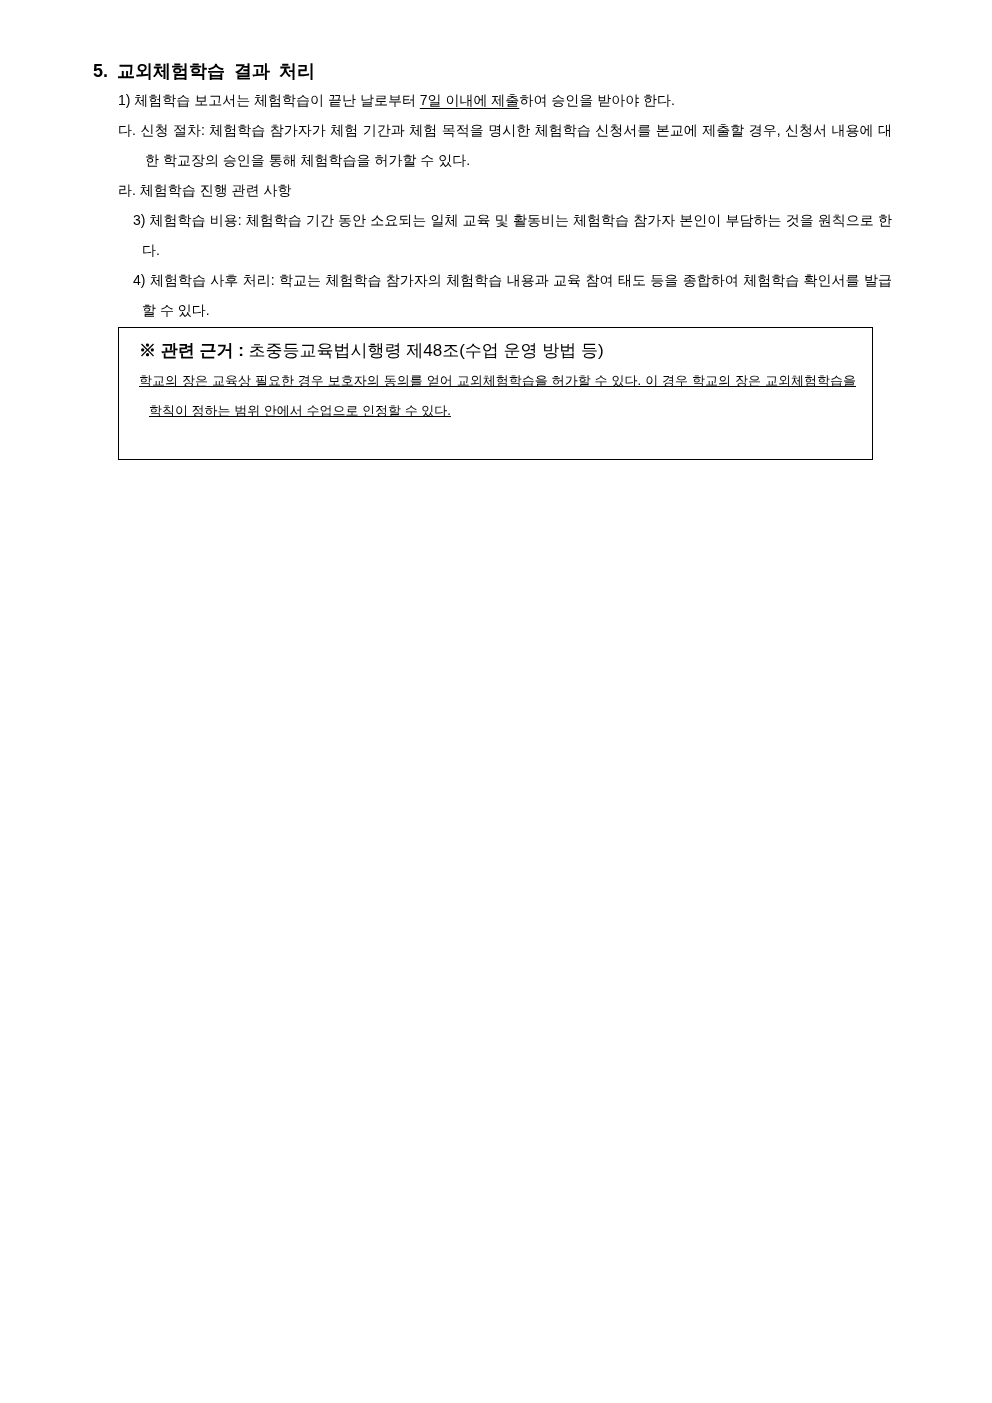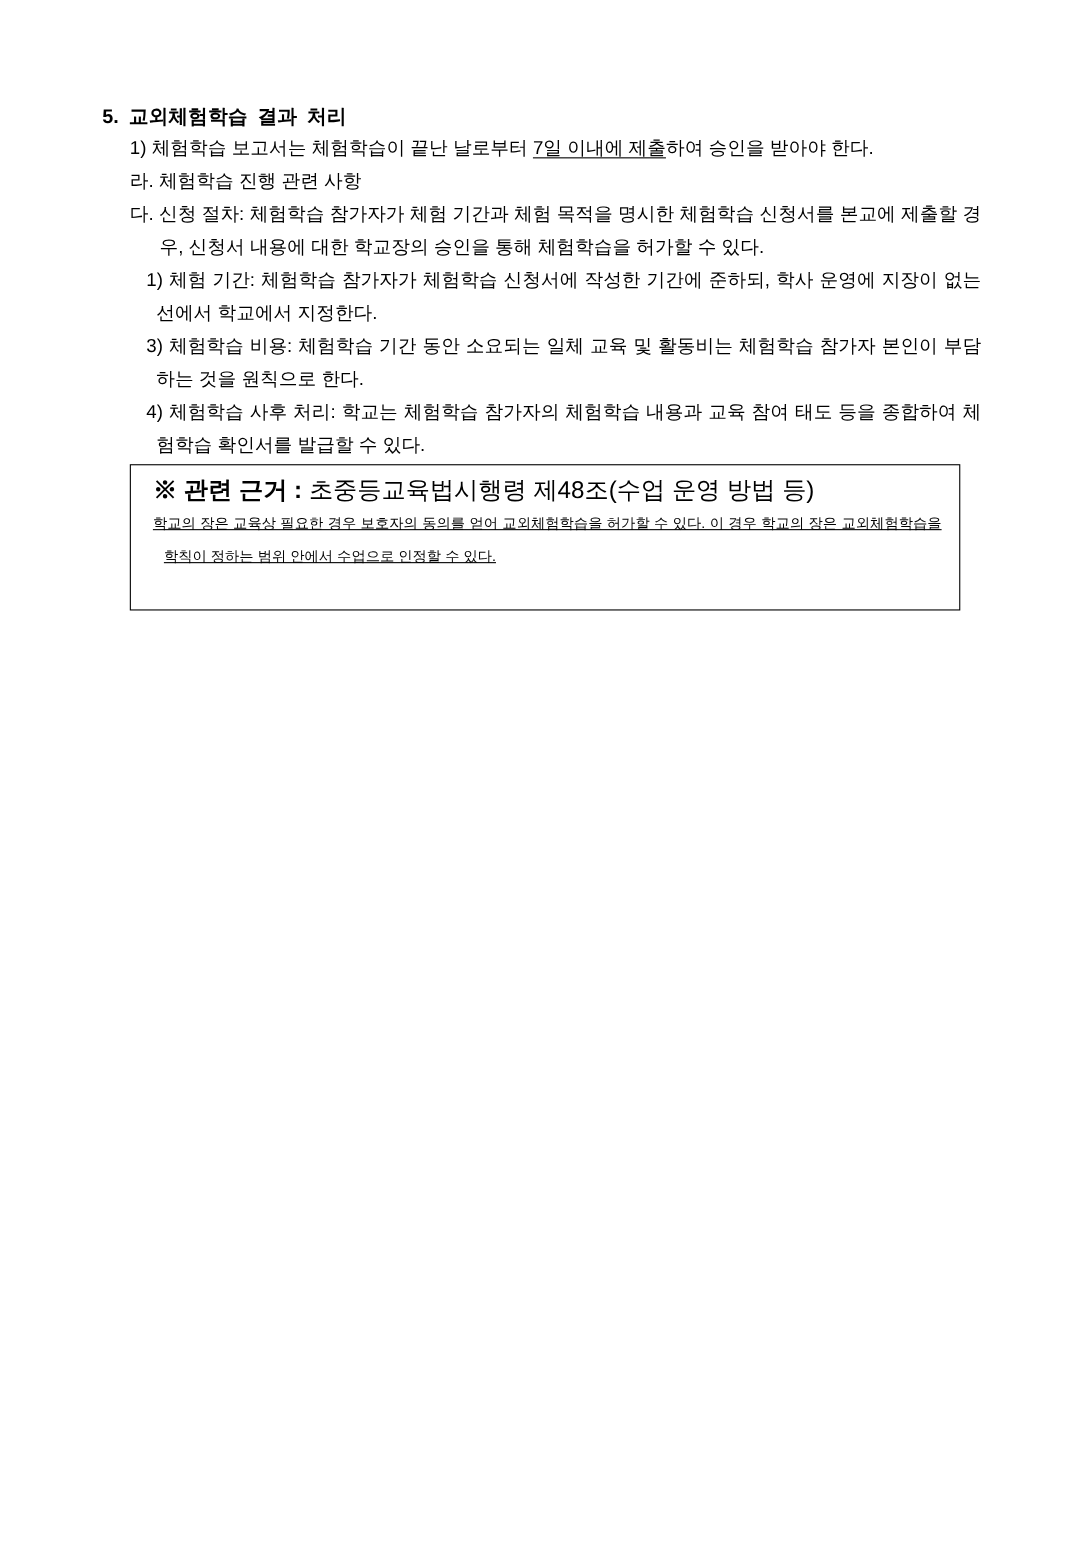--- a/index.html
+++ b/index.html
@@ -6,33 +6,33 @@
   html, body { background: #ffffff; }
   body {
     width: 992px; height: 1403px;
     font-family: "Liberation Sans", sans-serif;
     color: #000000;
     overflow: hidden;
   }
   .page {
     position: relative;
     width: 984px; height: 1403px;
-    padding: 93px 92px 0 93px;
+    padding: 58px 92px 0 93px;
     background: #ffffff;
   }
   .sec-header {
     font-size: 18px;
     font-weight: bold;
     line-height: 27px;
     white-space: nowrap;
   }
   .sec-header .num { margin-right: 9px; }
   .sec-header .word-gap { word-spacing: 4px; }
   .body-text {
-    font-size: 17px;
+    font-size: 14px;
     line-height: 30px;
     text-align: justify;
     word-break: break-all;
   }
   .item5   { padding-left: 48px; text-indent: -23px; }
   .item6   { padding-left: 52px; text-indent: -27px; }
   .subitem { padding-left: 49px; text-indent: -9px; }
   .note    { padding-left: 55px; text-indent: -28px; margin-top: 18px; }
   .sec6-gap { margin-top: 30px; }
   .underline {
@@ -41,21 +41,21 @@
   }
   .legal-box {
     margin-top: 2px;
     margin-left: 25px;
     width: 755px;
     min-height: 133px;
     border: 1px solid #000000;
     padding: 8px 16px 10px 10px;
   }
   .box-title {
-    font-size: 22px;
+    font-size: 17px;
     line-height: 30px;
     padding-left: 10px;
     word-break: break-all;
   }
   .box-title .bold { font-weight: bold; }
   .box-body {
     font-size: 13px;
     line-height: 30px;
     padding-left: 20px;
     text-indent: -10px;
@@ -71,25 +71,24 @@
 
   <div class="sec-header"><span class="num">5.</span><span class="word-gap">교외체험학습 결과 처리</span></div>
 
   <div class="body-text item5"><span>1)</span> <span>체험학습 보고서는 체험학습이 끝난 날로부터 </span><span class="underline">7일 이내에 제출</span><span>하여 승인을 받아야 한다.</span></div>
 
 
 
 
 
 
+  <div class="body-text item6"><span>다.</span> <span>신청 절차: 체험학습 참가자가 체험 기간과 체험 목적을 명시한 체험학습 신청서를 본교에 제출할 경우, 신청서 내용에 대한 학교장의 승인을 통해 체험학습을 허가할 수 있다.</span></div>
+
   <div class="body-text item6"><span>라.</span> <span>체험학습 진행 관련 사항</span></div>
 
-  <div class="body-text item6"><span>다.</span> <span>신청 절차: 체험학습 참가자가 체험 기간과 체험 목적을 명시한 체험학습 신청서를 본교에 제출할 경우, 신청서 내용에 대한 학교장의 승인을 통해 체험학습을 허가할 수 있다.</span></div>
-
-  <div class="body-text subitem"><span>1)</span> <span>체험 기간: 체험학습 참가자가 체험학습 신청서에 작성한 기간에 준하되, 학사 운영에 지장이 없는 선에서 학교에서 지정한다.</span></div>
 
 
   <div class="body-text subitem"><span>3)</span> <span>체험학습 비용: 체험학습 기간 동안 소요되는 일체 교육 및 활동비는 체험학습 참가자 본인이 부담하는 것을 원칙으로 한다.</span></div>
 
   <div class="body-text subitem"><span>4)</span> <span>체험학습 사후 처리: 학교는 체험학습 참가자의 체험학습 내용과 교육 참여 태도 등을 종합하여 체험학습 확인서를 발급할 수 있다.</span></div>
 
 
   <div class="legal-box">
     <div class="box-title"><span class="bold">※</span> <span class="bold">관련 근거 :</span> <span>초중등교육법시행령 제48조(수업 운영 방법 등)</span></div>
     <div class="box-body">학교의 장은 교육상 필요한 경우 보호자의 동의를 얻어 교외체험학습을 허가할 수 있다. 이 경우 학교의 장은 교외체험학습을 학칙이 정하는 범위 안에서 수업으로 인정할 수 있다.</div>

